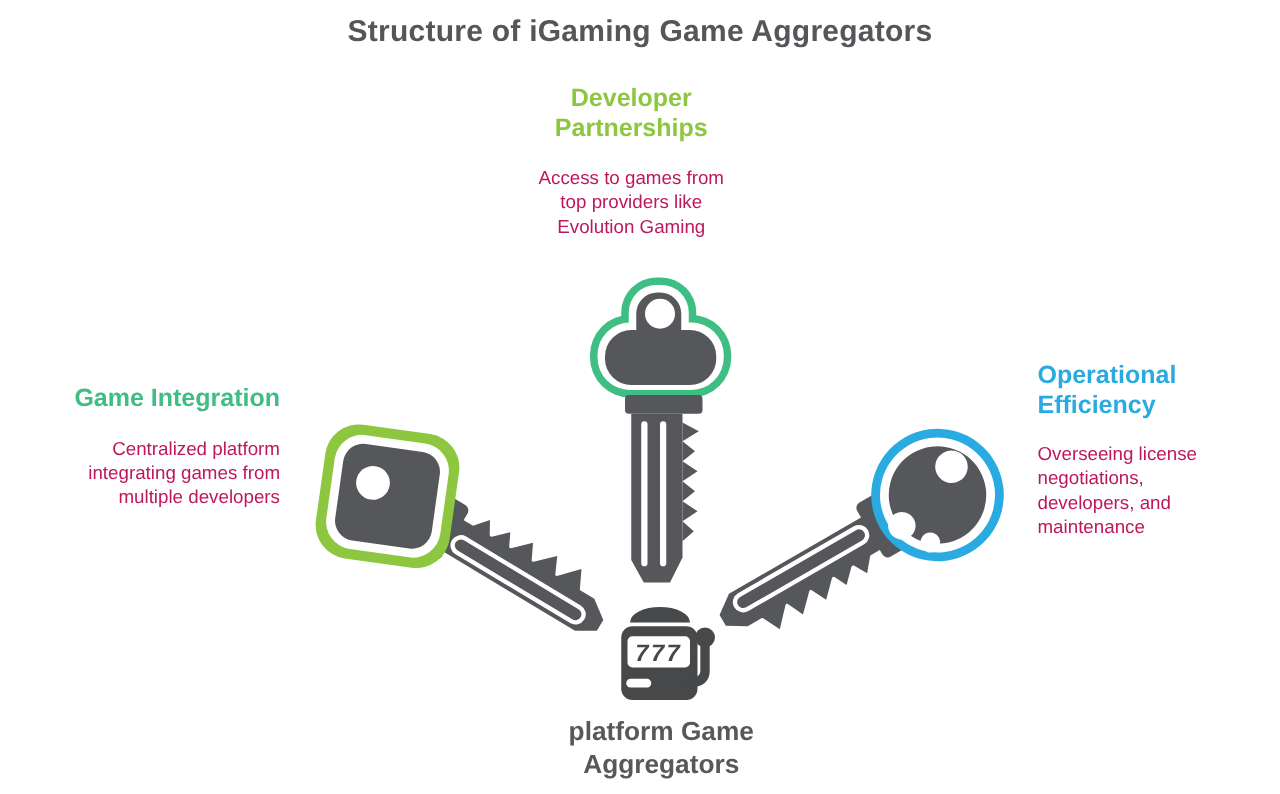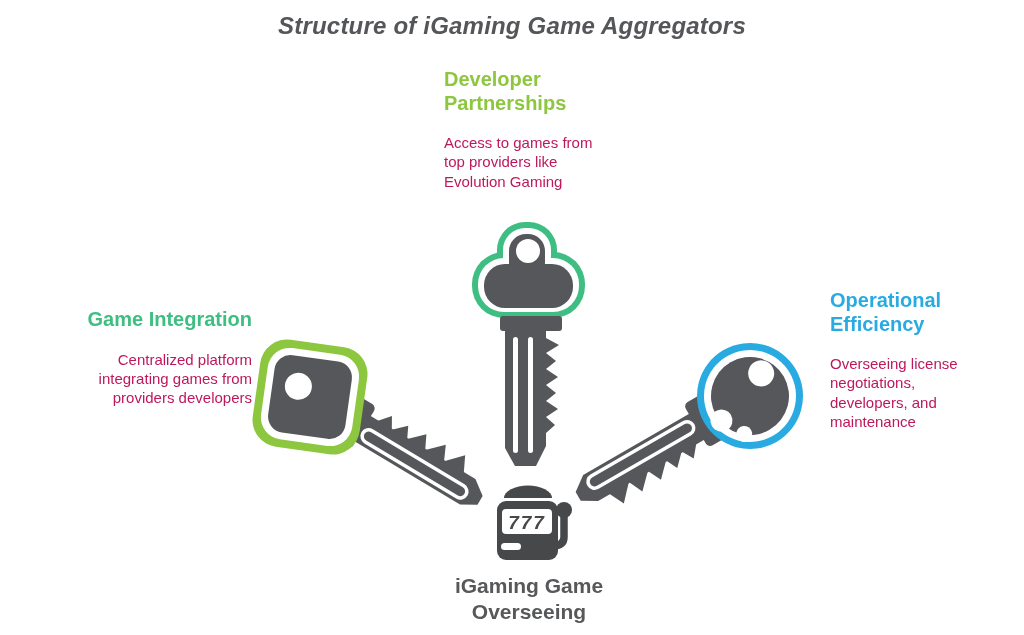--- a/index.html
+++ b/index.html
@@ -2,28 +2,28 @@
 <html><head>
 <meta charset="utf-8">
 <style>
   html,body{margin:0;padding:0;background:#ffffff;}
   .canvas{
     position:relative;width:1024px;height:635px;background:#ffffff;overflow:hidden;
     font-family:"Liberation Sans", sans-serif;
   }
   .title{
     position:absolute;top:12px;left:0;width:1024px;margin:0;text-align:center;
-    font-size:24px;font-weight:bold;color:#555659;letter-spacing:.2px;font-style:italic;
+    font-size:24px;font-weight:bold;color:#555659;letter-spacing:.2px;
   }
   .block{position:absolute;margin:0;}
   .block h2{margin:0;font-size:20px;font-weight:bold;line-height:1.18;}
   .block p{margin:18px 0 0 0;font-size:15px;color:#be185d;line-height:1.28;}
-  .block-top{left:444px;top:68px;width:170px;}
+  .block-top{left:420px;top:68px;width:170px;text-align:center;}
   .block-top h2{color:#8DC63F;}
-  .block-left{left:42px;top:308px;width:210px;text-align:right;}
+  .block-left{left:14px;top:308px;width:210px;text-align:right;}
   .block-left h2{color:#3EBE82;}
   .block-left p{width:170px;margin-left:auto;}
   .block-right{left:830px;top:289px;width:142px;text-align:left;}
   .block-right h2{color:#29ABE2;}
   .center-label{
     position:absolute;left:449px;top:573px;width:160px;text-align:center;
     font-size:21px;font-weight:bold;color:#57585A;line-height:1.24;
   }
   .art{position:absolute;left:0;top:0;}
 </style>
@@ -34,21 +34,21 @@
 
   <h1 class="title">Structure of iGaming Game Aggregators</h1>
 
   <section class="block block-top">
     <h2>Developer Partnerships</h2>
     <p>Access to games from top providers like Evolution Gaming</p>
   </section>
 
   <section class="block block-left">
     <h2>Game Integration</h2>
-    <p>Centralized platform integrating games from providers developers</p>
+    <p>Centralized platform integrating games from multiple developers</p>
   </section>
 
   <section class="block block-right">
     <h2>Operational Efficiency</h2>
     <p>Overseeing license negotiations, developers, and maintenance</p>
   </section>
 
   <svg class="art" width="1024" height="635" viewBox="0 0 1024 635" aria-hidden="true">
 
     <g>
@@ -121,14 +121,14 @@
       <rect x="502" y="509" width="50" height="25" rx="4" fill="#ffffff"></rect>
       <text x="527" y="529" text-anchor="middle" font-family="Liberation Sans, sans-serif" font-size="19" font-weight="bold" font-style="italic" letter-spacing="2" fill="#47484A">777</text>
 
       <rect x="501" y="543" width="20" height="7" rx="3.5" fill="#ffffff"></rect>
 
       <path d="M564,514 V537 Q564,546 552,546 H549" fill="none" stroke="#47484A" stroke-width="7.5" stroke-linecap="round"></path>
       <circle cx="564" cy="510" r="8" fill="#47484A"></circle>
     </g>
   </svg>
 
-  <div class="center-label">iGaming Game Overseeing</div>
+  <div class="center-label">platform Game Aggregators</div>
 </div>
 
 </body></html>

